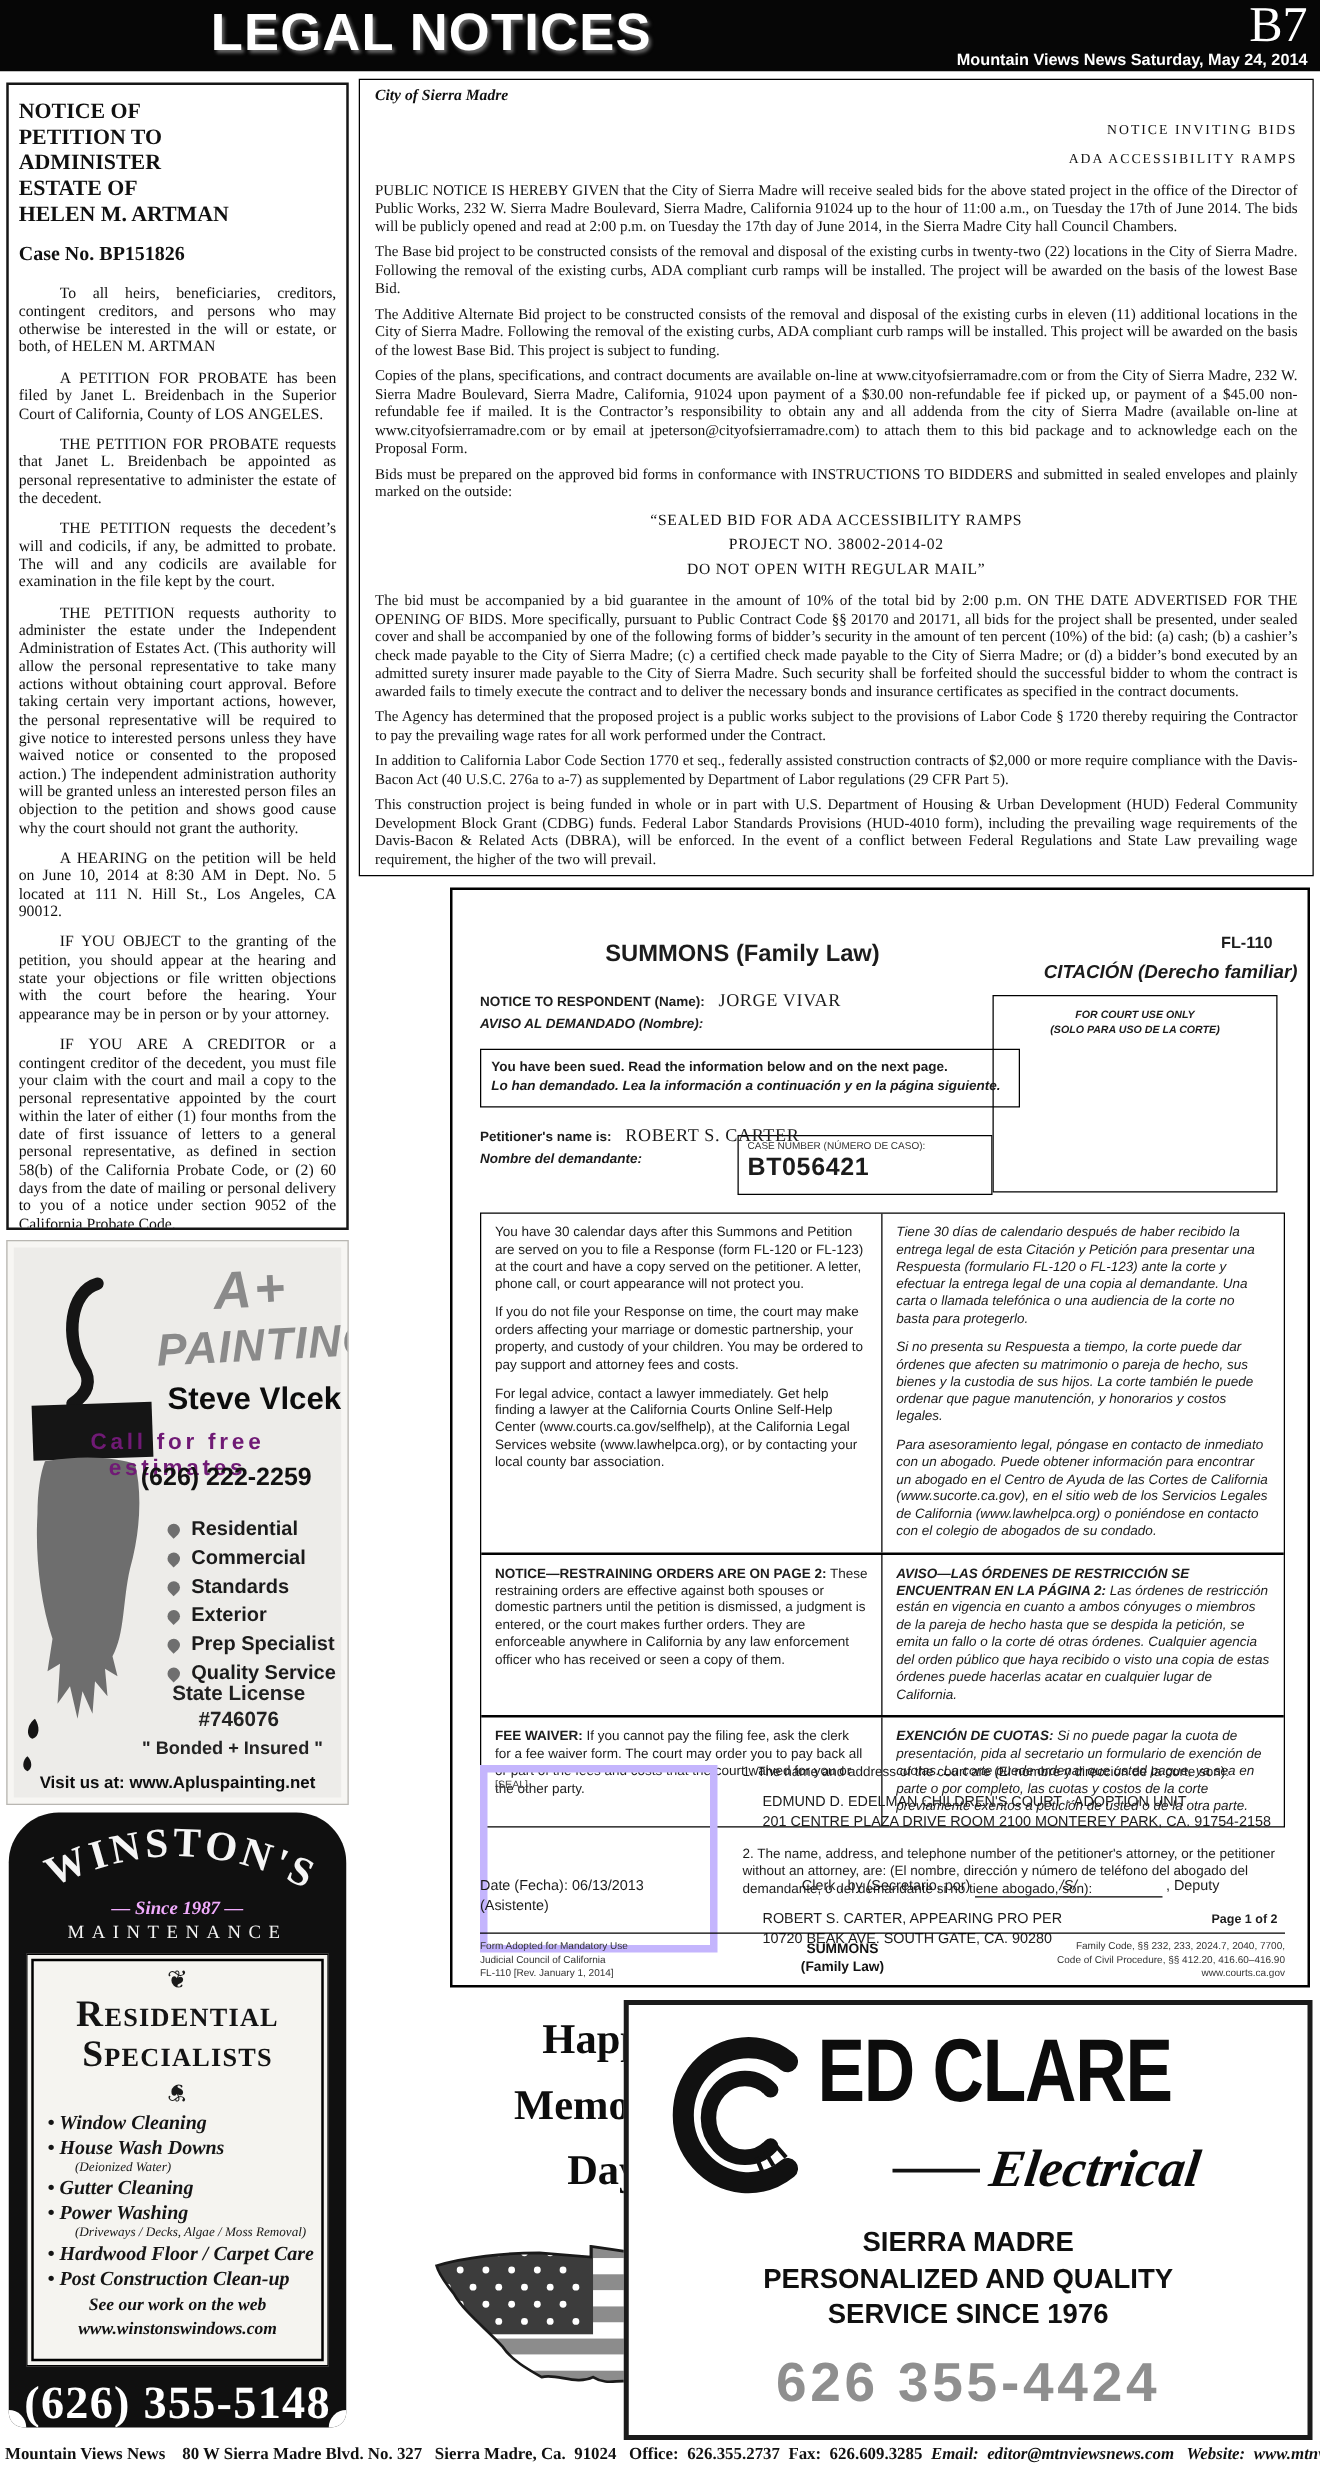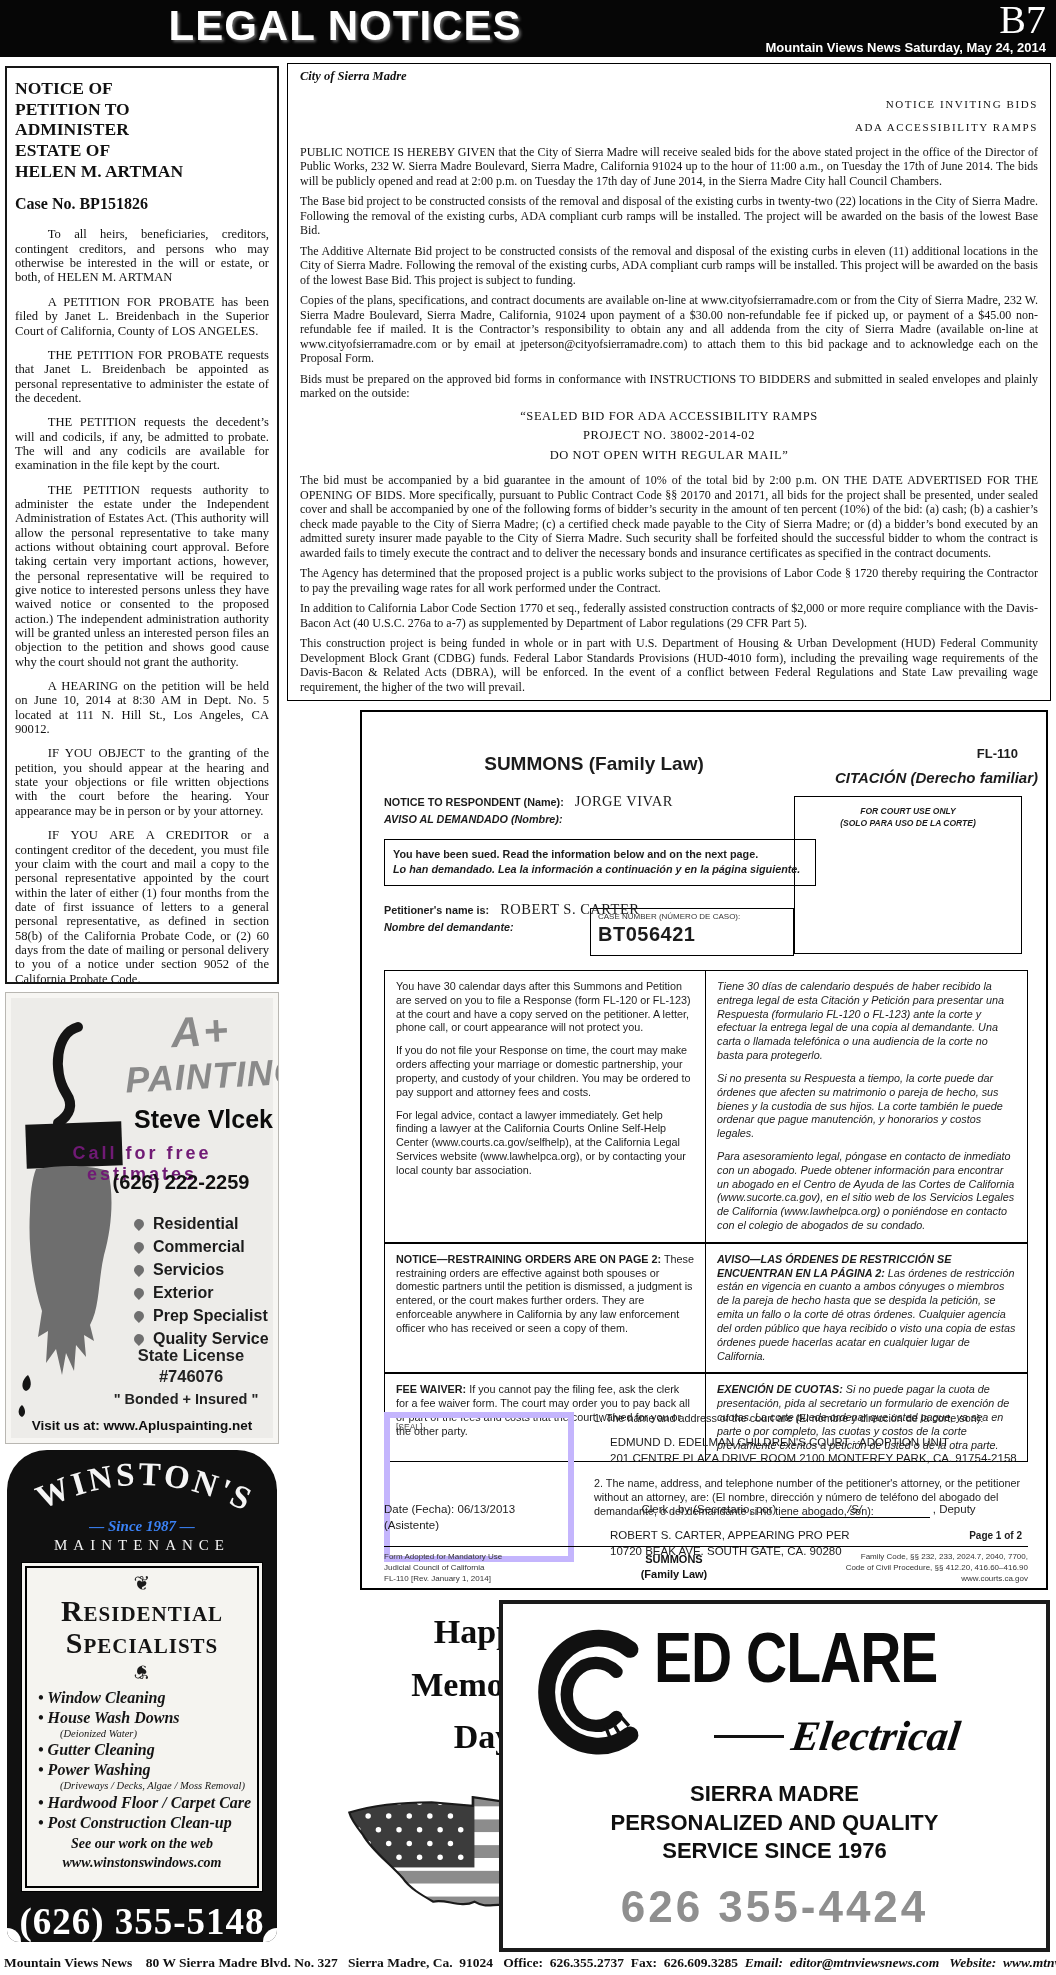--- a/index.html
+++ b/index.html
@@ -57,21 +57,21 @@
   .brush-svg { position:absolute; left:6px; top:26px; }
 
   
   .winstons { position:relative; margin-top:6px; height:492px; }
   .badge { position:relative; height:100%; margin:0 2px; background:#101010;
     border-radius:40px 40px 12px 12px; padding-top:4px; overflow:hidden; }
   .badge::before, .badge::after { content:""; position:absolute; bottom:-14px; width:28px; height:28px;
     background:#fff; border-radius:50%; }
   .badge::before { left:-14px; } .badge::after { right:-14px; }
   .arch-wrap { text-align:center; }
-  .since-line { text-align:center; color:#3b82f6; font-style:italic; font-weight:bold;
+  .since-line { text-align:center; color:#f0abfc; font-style:italic; font-weight:bold;
     font-size:15px; margin-top:-6px; }
   .maint-line { text-align:center; color:#f3f3f3; font-size:15px; letter-spacing:6px; margin-top:2px; }
   .panel { margin:8px 14px 0; background:#f5f4f0; border:1px solid #000;
     box-shadow:inset 0 0 0 3px #f5f4f0, inset 0 0 0 5px #000; padding:10px 10px 6px; height:330px; overflow:hidden; }
   .flourish { text-align:center; font-size:20px; color:#1a1a1a; line-height:1; }
   .flip { transform:scaleY(-1); }
   .res-heading { text-align:center; font-variant:small-caps; font-weight:600; font-size:30px;
     line-height:1.08; letter-spacing:1px; color:#141414; margin:2px 0; }
   .win-services { margin:6px 0 0 6px; color:#151515; }
   .win-services .row { font-size:16px; font-weight:bold; font-style:italic; line-height:1.25; }
@@ -200,21 +200,21 @@
         <div class="row">
             <span class="drop"></span>
             <span data-bind="ads.painting.services.0">Residential</span>
           </div>
         <div class="row">
             <span class="drop"></span>
             <span data-bind="ads.painting.services.1">Commercial</span>
           </div>
         <div class="row">
             <span class="drop"></span>
-            <span data-bind="ads.painting.services.2">Servicios</span>
+            <span data-bind="ads.painting.services.2">Standards</span>
           </div>
         <div class="row">
             <span class="drop"></span>
             <span data-bind="ads.painting.services.3">Exterior</span>
           </div>
         <div class="row">
             <span class="drop"></span>
             <span data-bind="ads.painting.services.4">Prep Specialist</span>
           </div>
         <div class="row">

